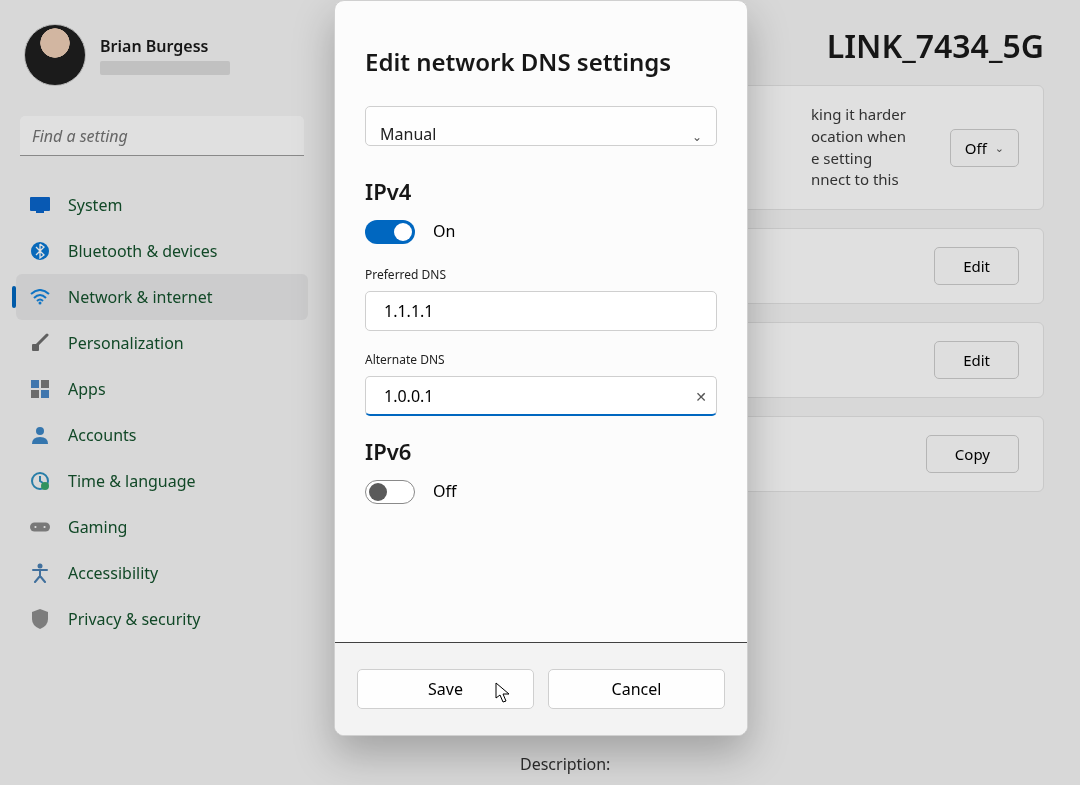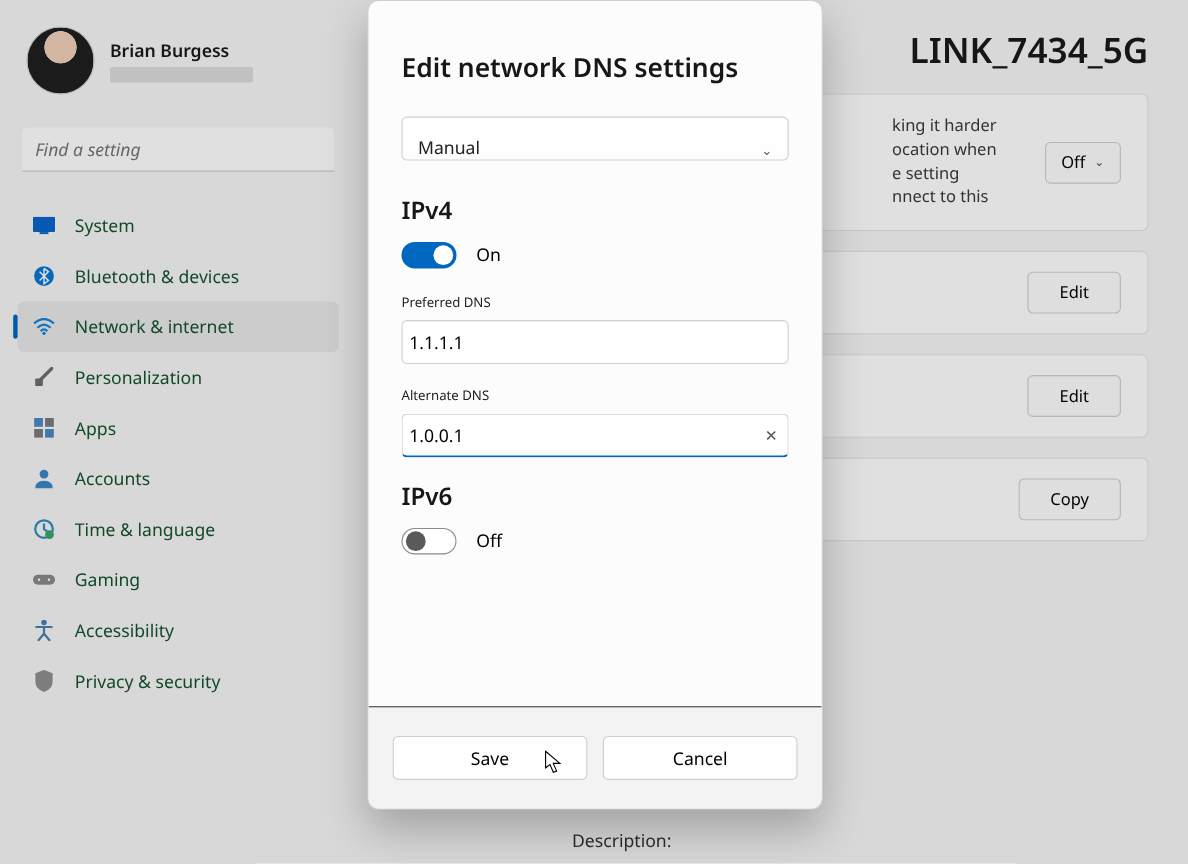--- a/index.html
+++ b/index.html
@@ -46,21 +46,21 @@
     .toggle.on { background:#0067c0; }
     .toggle .knob { position:absolute; top:3px; width:18px; height:18px; border-radius:50%; background:#fff; transition: left .1s; }
     .toggle.on .knob { left: 29px; }
     .toggle.off .knob { left: 3px; }
     .toggle.off { background:#fff; border:1px solid #8a8a8a; }
     .toggle.off .knob { background:#5a5a5a; top:2px; width:18px; height:18px; }
     .toggle-label { font-size:16px; }
 
     .fld-label { font-size:12px; color:#222; margin-bottom:8px; }
     .fld { position:relative; margin-bottom:20px; }
-    .fld input { width:100%; height:40px; border:1px solid #cfcfcf; border-radius:5px; background:#fff; padding:0 34px 0 6px; font-size:16px; }
+    .fld input { width:100%; height:40px; border:1px solid #cfcfcf; border-radius:5px; background:#fff; padding:0 34px 0 18px; font-size:16px; }
     .fld.focused input { border:1px solid #cfcfcf; border-bottom:2px solid #0067c0; }
     .fld .clear { position:absolute; right:10px; top:50%; transform:translateY(-50%); color:#555; font-size:14px; cursor:pointer; }
 
     .dialog-footer { background:#f3f3f3; border-top:1px solid #404040; padding:26px 22px; display:flex; gap:14px; }
     .dialog-footer button { flex:1; height:40px; border:1px solid #cfcfcf; border-radius:5px; background:#fefefe; font-size:16px; cursor:pointer; }
 
     .cursor { position:absolute; left:495px; top:682px; width:18px; height:22px; z-index:20; pointer-events:none; }
   </style>
 </head>
 <body>

